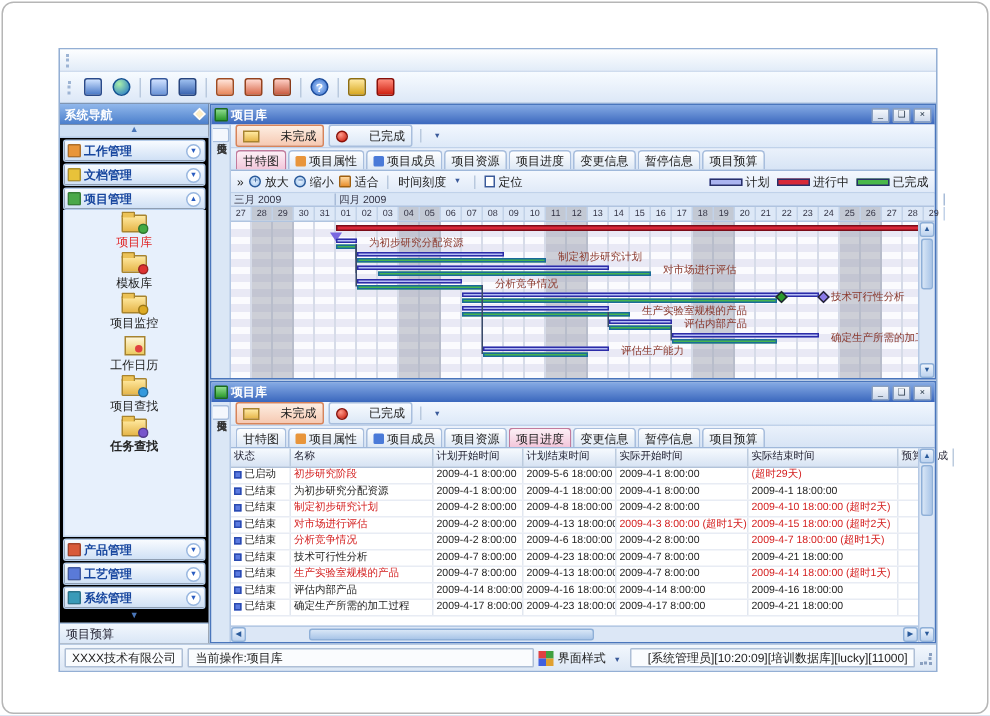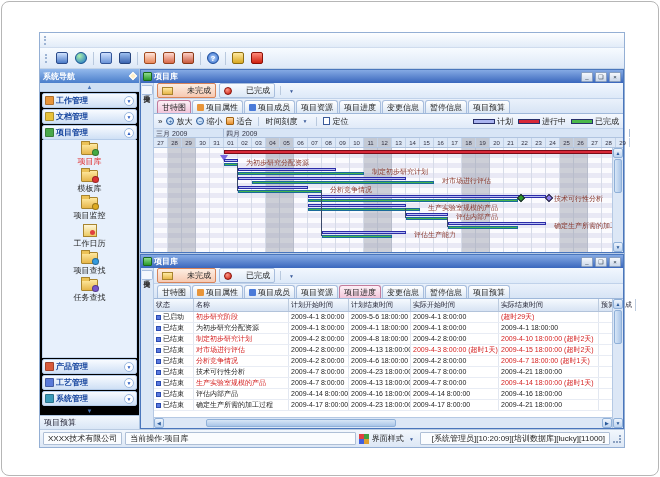--- a/index.html
+++ b/index.html
@@ -222,21 +222,21 @@
               <span class="nav-item" style="display: flex;">
                 <span class="sq-ic"></span>
                 <span class="lbl">工作日历</span>
               </span>
               <span class="nav-item" style="display: flex;">
                 <span class="fold">
                   <span class="fbadge" style="background: rgb(51, 153, 221);"></span>
                 </span>
                 <span class="lbl">项目查找</span>
               </span>
-              <span class="nav-item" style="display: flex;">
+              <span class="nav-item" style="display: flex; font-weight: bold;">
                 <span class="fold">
                   <span class="fbadge" style="background: rgb(119, 85, 204);"></span>
                 </span>
                 <span class="lbl">任务查找</span>
               </span>
             </span>
             <span class="panel-h">
               <span class="ph-ic" style="background: rgb(216, 90, 58);"></span>
               <span>产品管理</span>
               <span class="panel-arrow">▼</span>

